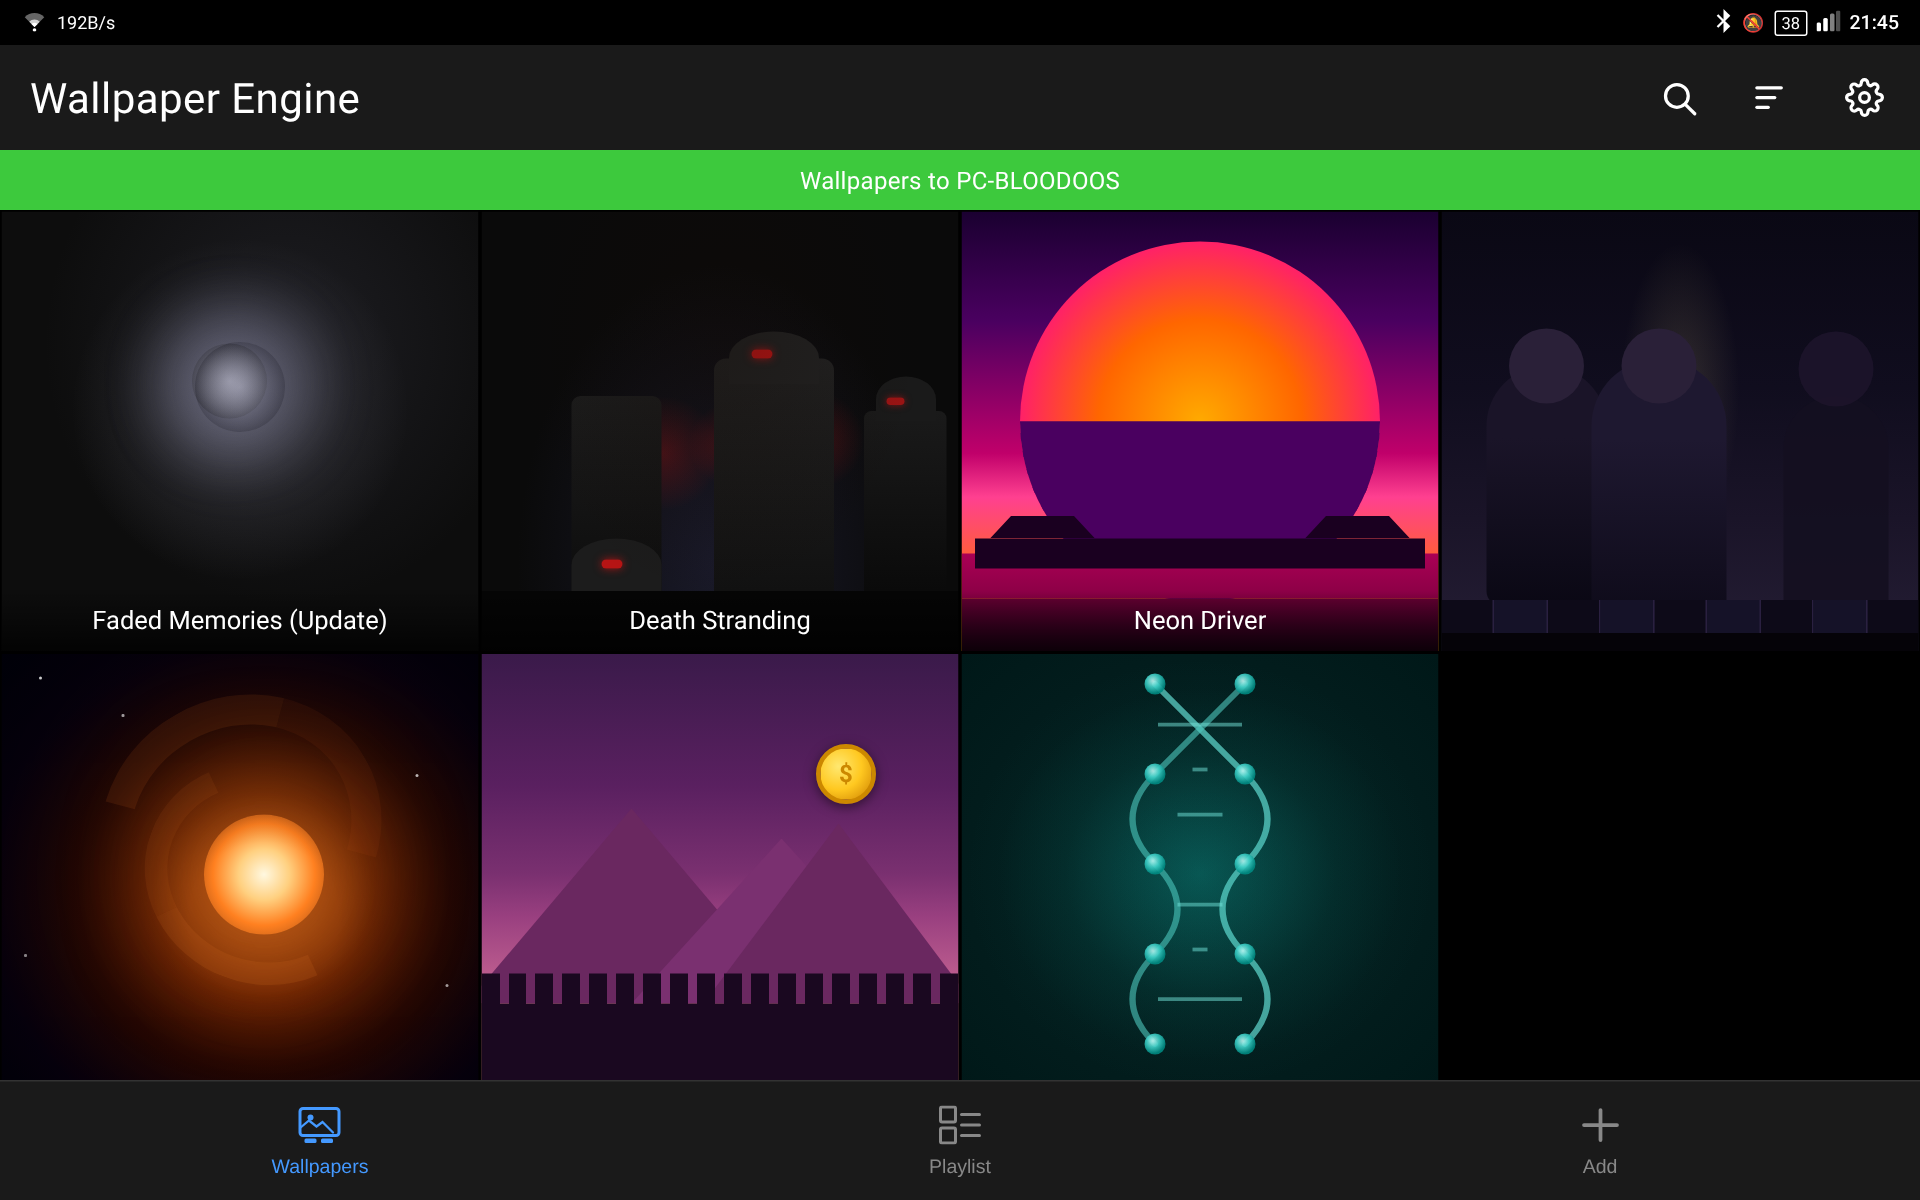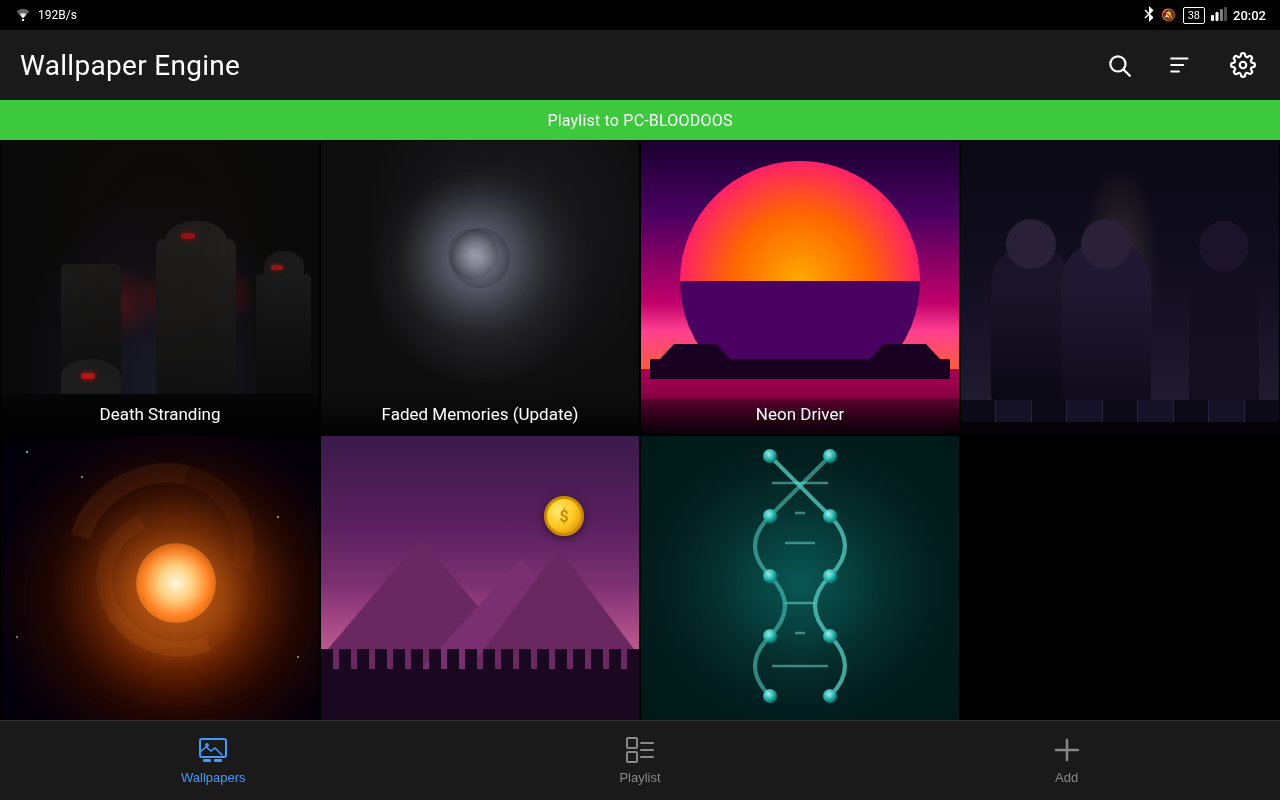--- a/index.html
+++ b/index.html
@@ -491,21 +491,21 @@
       <span>38</span>
     </span>
     <span>
       <svg width="16" height="14" viewBox="0 0 16 14" fill="white">
         <rect x="0" y="8" width="3" height="6" rx="1"></rect>
         <rect x="4.5" y="5" width="3" height="9" rx="1"></rect>
         <rect x="9" y="2" width="3" height="12" rx="1" opacity="0.5"></rect>
         <rect x="13" y="0" width="3" height="14" rx="1" opacity="0.3"></rect>
       </svg>
     </span>
-    <span style="font-size:13px; font-weight:500;">20:02</span>
+    <span style="font-size:13px; font-weight:500;">21:45</span>
   </div>
 </div>
 
 <div id="top-bar">
   <h1 id="app-title">Wallpaper Engine</h1>
   <div class="top-icons">
     <button class="top-icon-btn" title="Search">
       <svg class="icon-svg" viewBox="0 0 24 24" fill="none" stroke="white" stroke-width="2" stroke-linecap="round">
         <circle cx="11" cy="11" r="7"></circle>
         <line x1="16.5" y1="16.5" x2="22" y2="22"></line>
@@ -521,54 +521,54 @@
     <button class="top-icon-btn" title="Settings">
       <svg class="icon-svg" viewBox="0 0 24 24" fill="none" stroke="white" stroke-width="2" stroke-linecap="round" stroke-linejoin="round">
         <circle cx="12" cy="12" r="3"></circle>
         <path d="M19.4 15a1.65 1.65 0 0 0 .33 1.82l.06.06a2 2 0 0 1-2.83 2.83l-.06-.06a1.65 1.65 0 0 0-1.82-.33 1.65 1.65 0 0 0-1 1.51V21a2 2 0 0 1-4 0v-.09A1.65 1.65 0 0 0 9 19.4a1.65 1.65 0 0 0-1.82.33l-.06.06a2 2 0 0 1-2.83-2.83l.06-.06A1.65 1.65 0 0 0 4.68 15a1.65 1.65 0 0 0-1.51-1H3a2 2 0 0 1 0-4h.09A1.65 1.65 0 0 0 4.6 9a1.65 1.65 0 0 0-.33-1.82l-.06-.06a2 2 0 0 1 2.83-2.83l.06.06A1.65 1.65 0 0 0 9 4.68a1.65 1.65 0 0 0 1-1.51V3a2 2 0 0 1 4 0v.09a1.65 1.65 0 0 0 1 1.51 1.65 1.65 0 0 0 1.82-.33l.06-.06a2 2 0 0 1 2.83 2.83l-.06.06A1.65 1.65 0 0 0 19.4 9a1.65 1.65 0 0 0 1.51 1H21a2 2 0 0 1 0 4h-.09a1.65 1.65 0 0 0-1.51 1z"></path>
       </svg>
     </button>
   </div>
 </div>
 
 <div id="connection-banner">
-  <span>Playlist to PC-BLOODOOS</span>
+  <span>Wallpapers to PC-BLOODOOS</span>
 </div>
 
 <div id="wallpaper-grid">
-
-  <div class="wallpaper-item">
-    <div class="wallpaper-thumb thumb-2">
-      <div style="position:absolute;top:0;left:0;right:0;bottom:0;">
-
-        <div style="position:absolute;bottom:40px;left:60px;width:60px;height:130px;background:linear-gradient(180deg,#1c1c1c 0%,#0d0d0d 100%);border-radius:6px 6px 0 0;"></div>
-        <div style="position:absolute;bottom:40px;left:60px;width:60px;height:35px;border-radius:50% 50% 0 0;background:#1c1c1c;top:auto;"></div>
-        <div style="position:absolute;bottom:55px;left:80px;width:14px;height:6px;background:rgba(200,20,20,0.9);border-radius:3px;box-shadow:0 0 6px rgba(200,20,20,0.8);"></div>
-
-        <div style="position:absolute;bottom:40px;left:155px;width:80px;height:155px;background:linear-gradient(180deg,#222 0%,#111 100%);border-radius:8px 8px 0 0;"></div>
-        <div style="position:absolute;bottom:178px;left:165px;width:60px;height:35px;background:#222;border-radius:50% 50% 0 0;"></div>
-        <div style="position:absolute;bottom:195px;left:180px;width:14px;height:6px;background:rgba(200,20,20,0.9);border-radius:3px;box-shadow:0 0 6px rgba(200,20,20,0.8);"></div>
-
-        <div style="position:absolute;bottom:40px;left:255px;width:55px;height:120px;background:linear-gradient(180deg,#1a1a1a 0%,#0a0a0a 100%);border-radius:5px 5px 0 0;"></div>
-        <div style="position:absolute;bottom:153px;left:263px;width:40px;height:30px;background:#1a1a1a;border-radius:50% 50% 0 0;"></div>
-        <div style="position:absolute;bottom:164px;left:270px;width:12px;height:5px;background:rgba(180,20,20,0.85);border-radius:3px;box-shadow:0 0 5px rgba(180,20,20,0.7);"></div>
-
-        <div style="position:absolute;bottom:0;left:0;right:0;height:40px;background:#050505;"></div>
-        <div style="position:absolute;top:0;left:0;right:0;bottom:0;background:radial-gradient(ellipse at 50% 30%, rgba(20,10,5,0.3) 0%, transparent 60%);"></div>
-      </div>
-    </div>
-    <div class="wallpaper-label">Death Stranding</div>
-  </div>
 
   <div class="wallpaper-item">
     <div class="wallpaper-thumb thumb-1">
       <div style="position:absolute;top:0;left:0;right:0;bottom:0;background:radial-gradient(ellipse at 50% 45%, rgba(200,200,220,0.2) 0%, transparent 50%);"></div>
       <div style="position:absolute;top:30%;left:40%;width:50px;height:50px;border-radius:50%;background:radial-gradient(circle,rgba(230,230,250,0.5)0%,rgba(150,150,180,0.1)70%,transparent 100%);box-shadow:0 0 40px 20px rgba(180,180,220,0.25);"></div>
     </div>
     <div class="wallpaper-label">Faded Memories (Update)</div>
+  </div>
+
+  <div class="wallpaper-item">
+    <div class="wallpaper-thumb thumb-2">
+      <div style="position:absolute;top:0;left:0;right:0;bottom:0;">
+
+        <div style="position:absolute;bottom:40px;left:60px;width:60px;height:130px;background:linear-gradient(180deg,#1c1c1c 0%,#0d0d0d 100%);border-radius:6px 6px 0 0;"></div>
+        <div style="position:absolute;bottom:40px;left:60px;width:60px;height:35px;border-radius:50% 50% 0 0;background:#1c1c1c;top:auto;"></div>
+        <div style="position:absolute;bottom:55px;left:80px;width:14px;height:6px;background:rgba(200,20,20,0.9);border-radius:3px;box-shadow:0 0 6px rgba(200,20,20,0.8);"></div>
+
+        <div style="position:absolute;bottom:40px;left:155px;width:80px;height:155px;background:linear-gradient(180deg,#222 0%,#111 100%);border-radius:8px 8px 0 0;"></div>
+        <div style="position:absolute;bottom:178px;left:165px;width:60px;height:35px;background:#222;border-radius:50% 50% 0 0;"></div>
+        <div style="position:absolute;bottom:195px;left:180px;width:14px;height:6px;background:rgba(200,20,20,0.9);border-radius:3px;box-shadow:0 0 6px rgba(200,20,20,0.8);"></div>
+
+        <div style="position:absolute;bottom:40px;left:255px;width:55px;height:120px;background:linear-gradient(180deg,#1a1a1a 0%,#0a0a0a 100%);border-radius:5px 5px 0 0;"></div>
+        <div style="position:absolute;bottom:153px;left:263px;width:40px;height:30px;background:#1a1a1a;border-radius:50% 50% 0 0;"></div>
+        <div style="position:absolute;bottom:164px;left:270px;width:12px;height:5px;background:rgba(180,20,20,0.85);border-radius:3px;box-shadow:0 0 5px rgba(180,20,20,0.7);"></div>
+
+        <div style="position:absolute;bottom:0;left:0;right:0;height:40px;background:#050505;"></div>
+        <div style="position:absolute;top:0;left:0;right:0;bottom:0;background:radial-gradient(ellipse at 50% 30%, rgba(20,10,5,0.3) 0%, transparent 60%);"></div>
+      </div>
+    </div>
+    <div class="wallpaper-label">Death Stranding</div>
   </div>
 
   <div class="wallpaper-item">
     <div class="wallpaper-thumb thumb-3">
       <div class="neon-sun">
         <div class="neon-sun-lines"></div>
       </div>
       <div class="neon-water"></div>
       <div class="neon-bridge">
         <div class="neon-bridge-body"></div>

